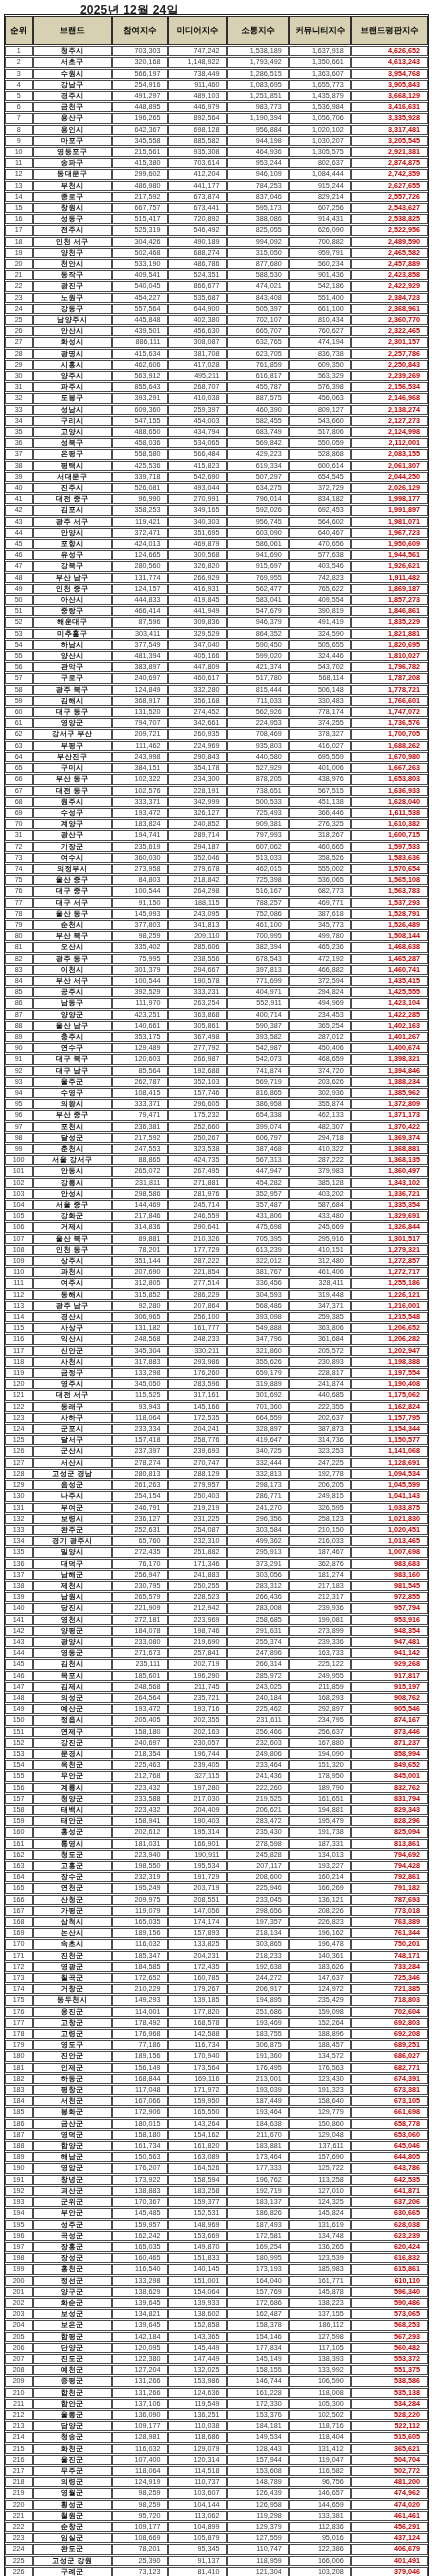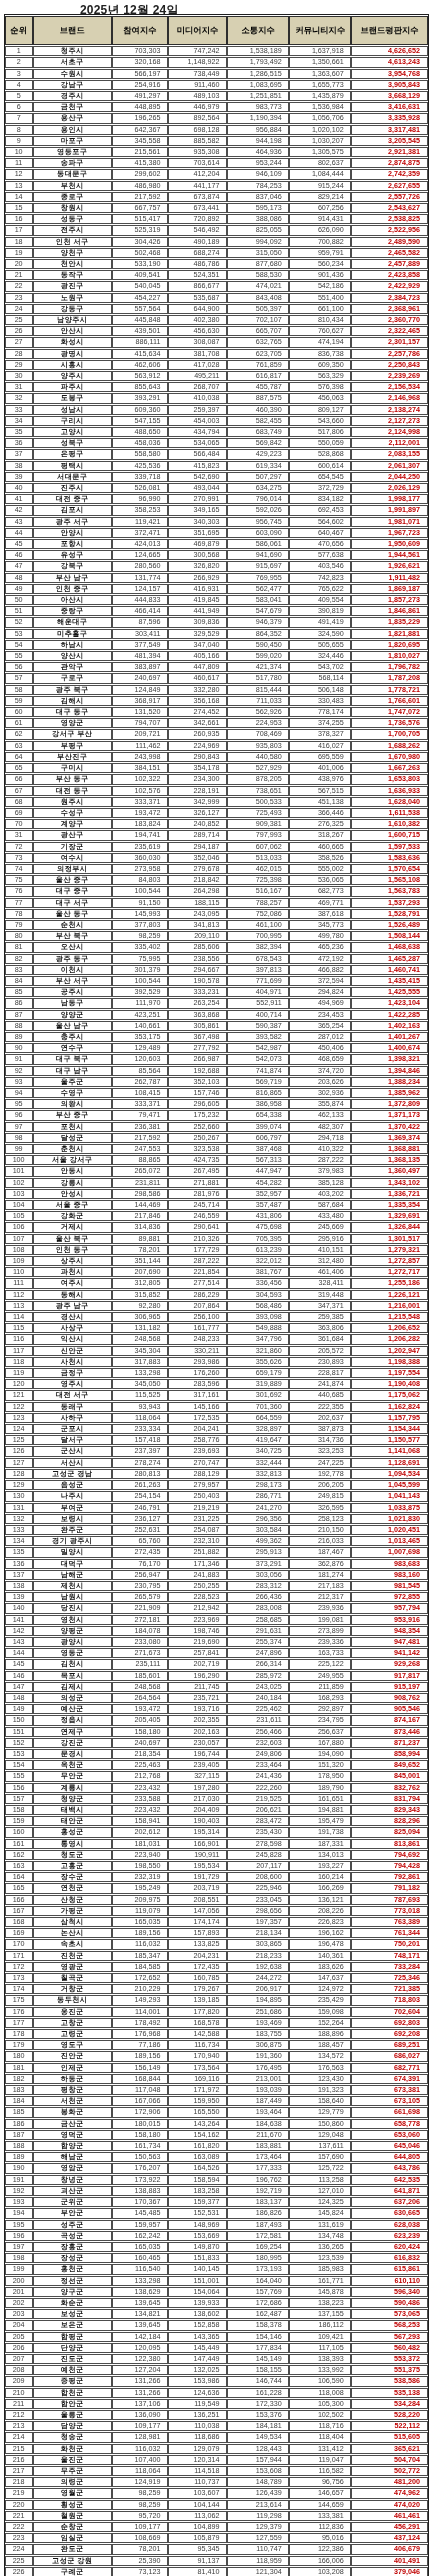--- a/index.html
+++ b/index.html
@@ -1902,21 +1902,21 @@
           <td class="num">158,378</td>
           <td class="num">186,112</td>
           <td class="rep">568,253</td>
         </tr>
         <tr>
           <td class="rank">205</td>
           <td class="brand">함평군</td>
           <td class="num">142,184</td>
           <td class="num">143,365</td>
           <td class="num">154,146</td>
-          <td class="num">109,421</td>
+          <td class="num">127,598</td>
           <td class="rep">567,293</td>
         </tr>
         <tr>
           <td class="rank">206</td>
           <td class="brand">단양군</td>
           <td class="num">120,095</td>
           <td class="num">145,449</td>
           <td class="num">177,834</td>
           <td class="num">117,105</td>
           <td class="rep">560,482</td>
@@ -2036,21 +2036,21 @@
           <td class="num">103,607</td>
           <td class="num">126,439</td>
           <td class="num">146,657</td>
           <td class="rep">474,962</td>
         </tr>
         <tr>
           <td class="rank">220</td>
           <td class="brand">횡성군</td>
           <td class="num">98,259</td>
           <td class="num">104,144</td>
-          <td class="num">213,614</td>
+          <td class="num">126,958</td>
           <td class="num">144,659</td>
           <td class="rep">474,020</td>
         </tr>
         <tr>
           <td class="rank">221</td>
           <td class="brand">철원군</td>
           <td class="num">95,720</td>
           <td class="num">113,062</td>
           <td class="num">119,298</td>
           <td class="num">133,381</td>

